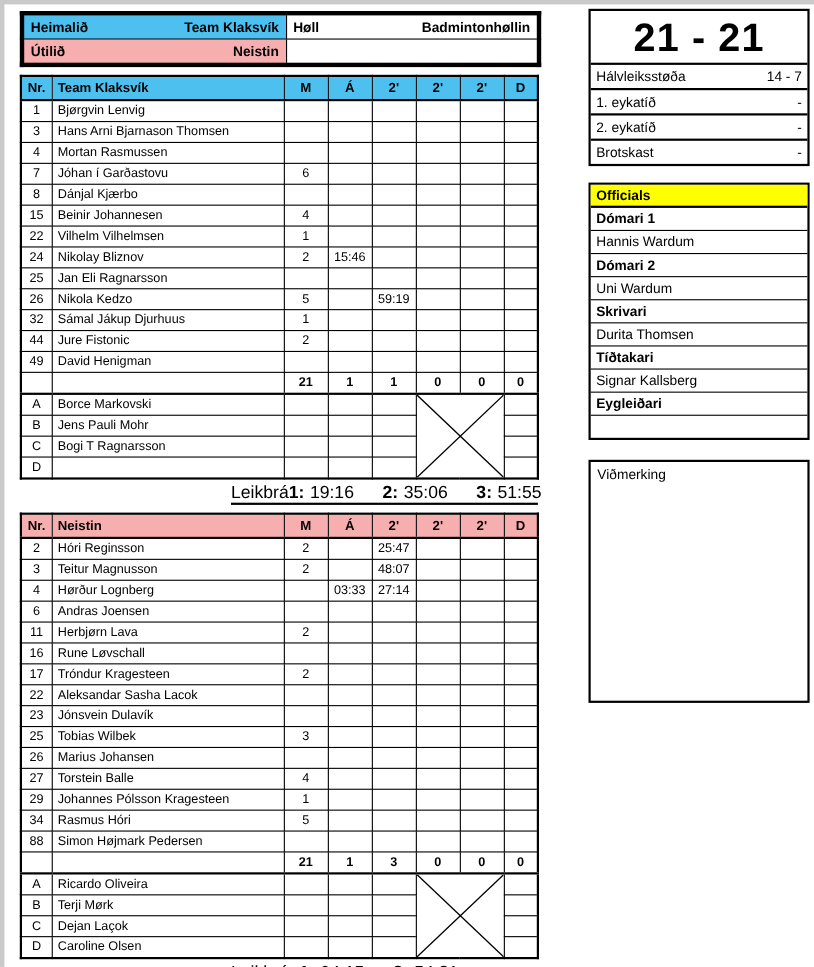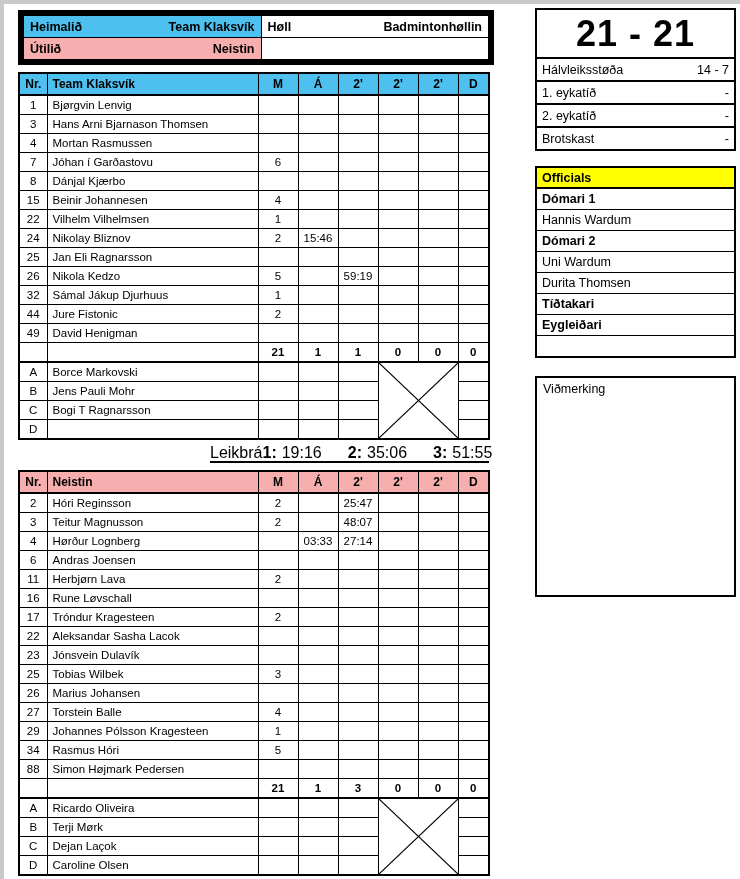--- a/index.html
+++ b/index.html
@@ -7,21 +7,21 @@
         font-family:"Liberation Sans","DejaVu Sans",sans-serif;color:#000;}
   .edge-top{position:absolute;left:0;top:0;width:740px;height:4px;background:var(--edge,#c9c9c9);}
   .edge-left{position:absolute;left:0;top:0;width:4px;height:879px;background:var(--edge,#c9c9c9);}
 
   .left-col{position:absolute;left:18px;top:10px;width:472px;}
   .right-col{position:absolute;left:535px;top:8px;width:201px;}
 
   table{border-collapse:collapse;table-layout:fixed;width:472px;}
 
   
-  .tophdr{border:6px solid #000000;text-align:center;}
+  .tophdr{border:4px solid #000000;text-align:center;}
   .tophdr td{border:1px solid #000;height:21px;padding:0 6px;font-size:12.5px;font-weight:bold;vertical-align:middle;overflow:hidden;white-space:nowrap;}
   .cellflex{display:flex;justify-content:space-between;align-items:center;}
   .bg-home{background:var(--home,#4dc0ef);}
   .bg-away{background:var(--away,#f7aeae);}
 
   
   .roster{border:2px solid #000;margin-top:7px;}
   .roster th,.roster td{border:1px solid #000;height:18px;padding:0;font-size:11.5px;
         vertical-align:middle;text-align:center;overflow:hidden;white-space:nowrap;}
   .roster th{font-size:12px;font-weight:bold;height:20px;border-bottom:2px solid #000;margin-top:44px;}
@@ -572,22 +572,24 @@
         <span>-</span>
       </div>
     </div>
 
     <div class="offbox">
       <div class="off-title">Officials</div>
       <div class="off-row role">Dómari 1</div>
       <div class="off-row">Hannis Wardum</div>
       <div class="off-row role">Dómari 2</div>
       <div class="off-row">Uni Wardum</div>
+      <div class="off-row role">Skrivari</div>
       <div class="off-row">Durita Thomsen</div>
       <div class="off-row role">Tíðtakari</div>
+      <div class="off-row">Signar Kallsberg</div>
       <div class="off-row role">Eygleiðari</div>
       <div class="off-row"></div>
     </div>
 
 
     <div class="remarks">
       <span>Viðmerking</span>
     </div>
 
   </div>

